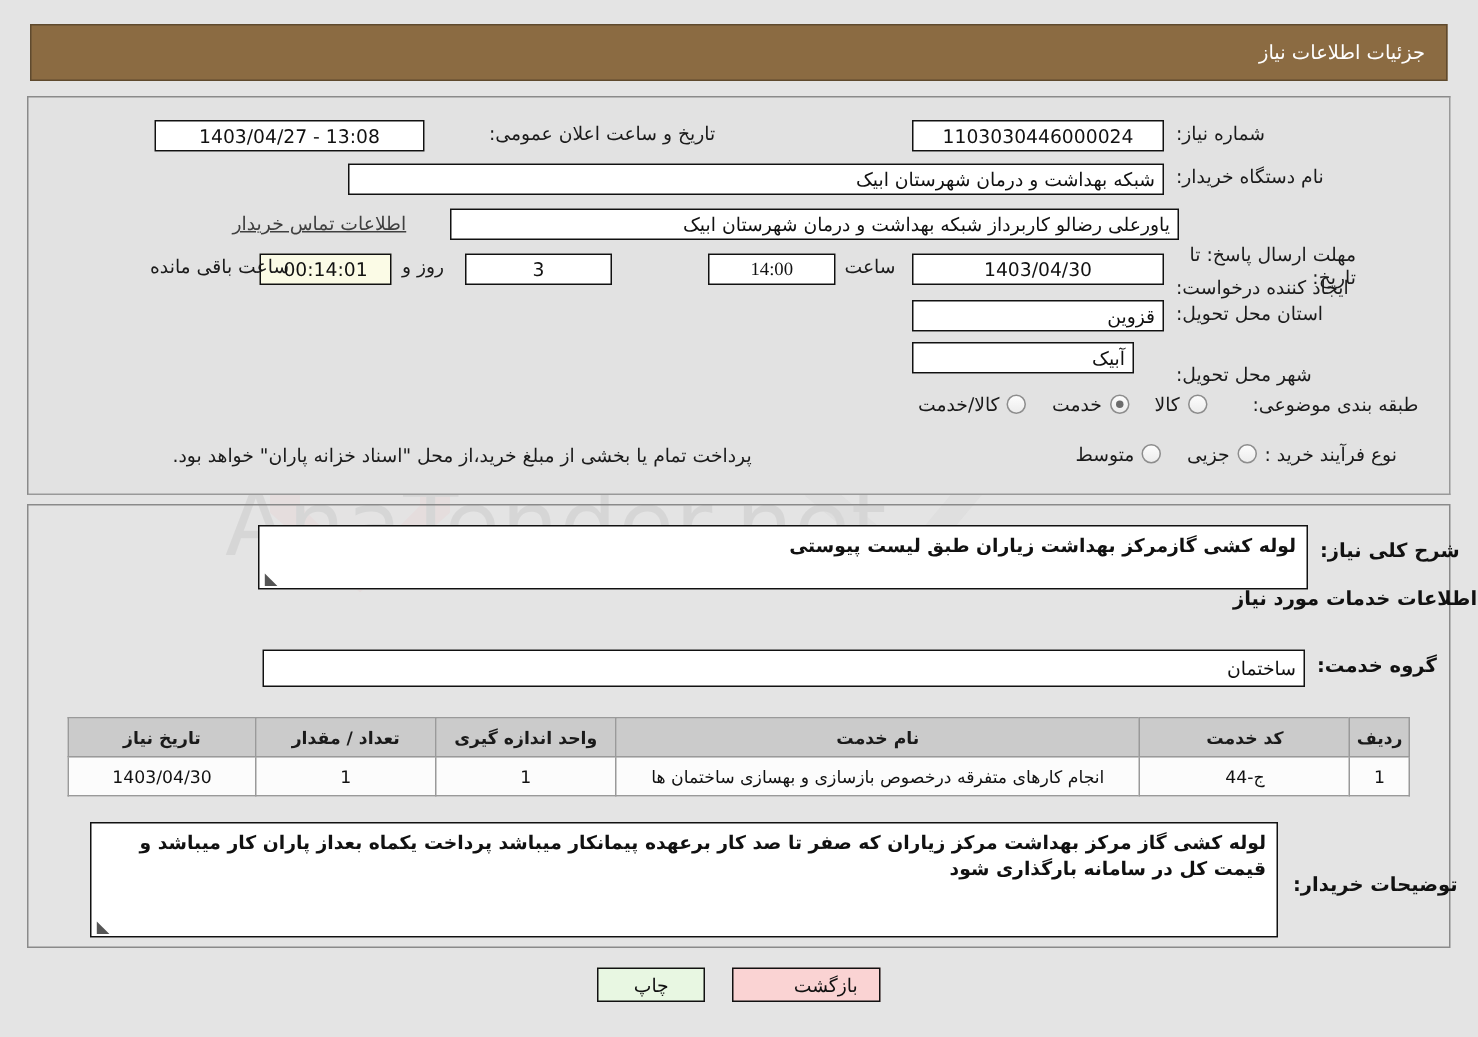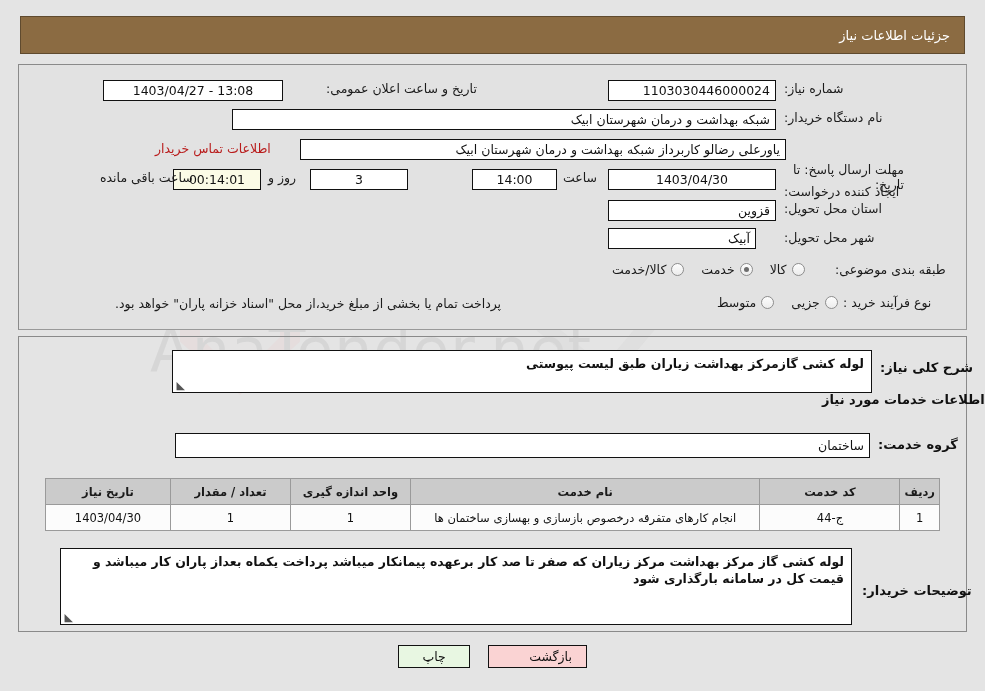--- a/index.html
+++ b/index.html
@@ -119,21 +119,21 @@
     font-size: 12.5px;
     padding: 0 5px;
     color: #111;
     text-align: center;
     direction: rtl;
     overflow: hidden;
     display: block;
   }
   .fld.right { text-align: right; }
   .fld.yellow { background: #fbfbe6; }
-  .linkish { color: #b91c1c; font-size: 12.5px; cursor: pointer; }
+  .linkish { color: #404040; font-size: 12.5px; cursor: pointer; text-decoration: underline; }
 
   
   .radio {
     display: inline-block;
     width: 13px; height: 13px;
     border-radius: 50%;
     border: 1px solid #8d8d8d;
     background: linear-gradient(#fdfdfd,#ececec);
     vertical-align: middle;
     position: relative;
@@ -248,21 +248,21 @@
 
 <div class="titlebar">
   <span>جزئیات اطلاعات نیاز</span>
 </div>
 
 <div class="panel panel-top"></div>
 
 <div class="row" style="left:784px; top:81px; z-index:4;">
   <span class="lbl">شماره نیاز:</span>
 </div>
-<div class="fld" style="position:absolute; left:608px; top:80px; width:168px; z-index:4;text-align:right;">1103030446000024</div>
+<div class="fld" style="position:absolute; left:608px; top:80px; width:168px; z-index:4;">1103030446000024</div>
 
 <div class="row" style="left:290px; top:81px; z-index:4;margin-left:36px;">
   <span class="lbl">تاریخ و ساعت اعلان عمومی:</span>
 </div>
 <div class="fld" style="position:absolute; left:103px; top:80px; width:180px; z-index:4;">13:08 - 1403/04/27</div>
 
 <div class="row" style="left:784px; top:110px; z-index:4;">
   <span class="lbl">نام دستگاه خریدار:</span>
 </div>
 <div class="fld right" style="position:absolute; left:232px; top:109px; width:544px; z-index:4;">شبکه بهداشت و درمان شهرستان ابیک</div>
@@ -275,36 +275,36 @@
   <span class="linkish">اطلاعات تماس خریدار</span>
 </div>
 
 <div class="row" style="left:784px; top:162px; z-index:4; display:block; text-align:right; line-height:15px; white-space:normal; width:120px;">
   <span class="lbl">مهلت ارسال پاسخ: تا تاریخ:</span>
 </div>
 <div class="fld" style="position:absolute; left:608px; top:169px; width:168px; z-index:4;">1403/04/30</div>
 <div class="row" style="left:563px; top:170px; z-index:4;">
   <span class="lbl">ساعت</span>
 </div>
-<div class="fld" style="position:absolute; left:472px; top:169px; width:85px; z-index:4;">14:00</div>
+<div class="fld" style="position:absolute; left:472px; top:169px; width:85px; z-index:4;font-family:Liberation Serif, serif;">14:00</div>
 <div class="fld" style="position:absolute; left:310px; top:169px; width:98px; z-index:4;">3</div>
 <div class="row" style="left:268px; top:170px; z-index:4;">
   <span class="lbl">روز و</span>
 </div>
 <div class="fld yellow" style="position:absolute; left:173px; top:169px; width:88px; z-index:4;">00:14:01</div>
 <div class="row" style="left:100px; top:170px; z-index:4;">
   <span class="lbl">ساعت باقی مانده</span>
 </div>
 
 <div class="row" style="left:784px; top:201px; z-index:4;">
   <span class="lbl">استان محل تحویل:</span>
 </div>
 <div class="fld right" style="position:absolute; left:608px; top:200px; width:168px; z-index:4;">قزوین</div>
 
-<div class="row" style="left:784px; top:230px; z-index:4;">
+<div class="row" style="left:784px; top:242px; z-index:4;">
   <span class="lbl">شهر محل تحویل:</span>
 </div>
 <div class="fld right" style="position:absolute; left:608px; top:228px; width:148px; z-index:4;padding-left:48px;">آبیک</div>
 
 <div class="row" style="left:835px; top:262px; z-index:4;">
   <span class="lbl">طبقه بندی موضوعی:</span>
 </div>
 <div class="row radio-group" style="left:600px; top:262px; z-index:4;">
   <span class="radio"></span>
   <span class="rl">کالا</span>

